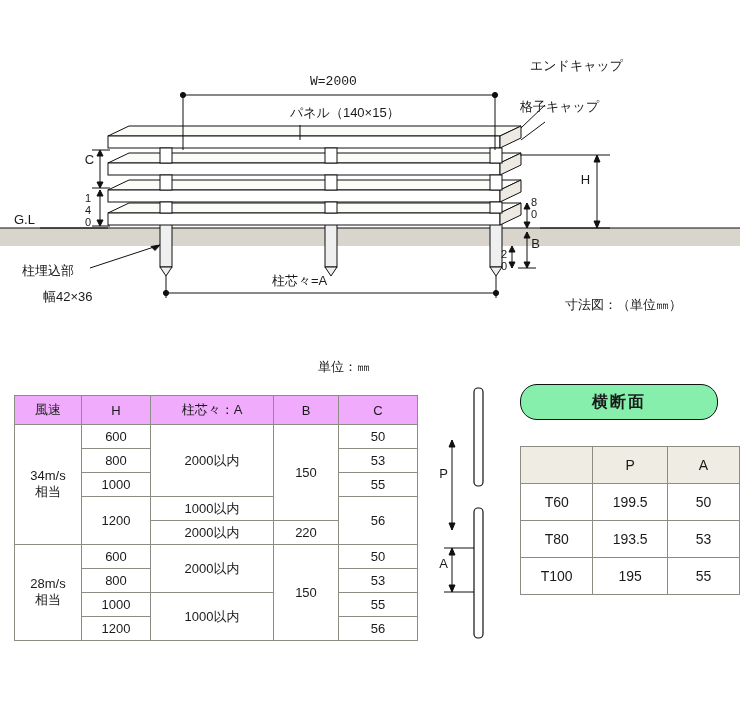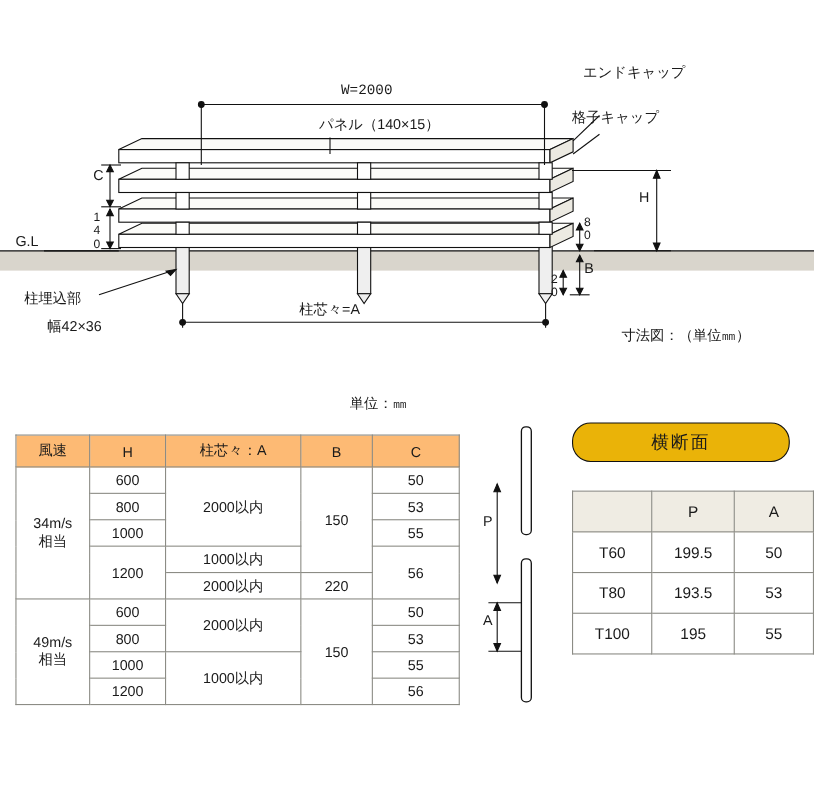--- a/index.html
+++ b/index.html
@@ -27,30 +27,30 @@
     font-size:13px;
     background:#fff;
   }
   .spec-table td,.spec-table th{
     border:1px solid #8c8c85;
     text-align:center;
     padding:1px 2px;
     font-weight:normal;
     height:21px;
   }
-  .spec-table thead th{background:#fdba74;height:26px;}
+  .spec-table thead th{background:#f0abfc;height:26px;}
   .unit-note{position:absolute;left:318px;top:358px;font-size:13px;}
 
   .cross-title{
     position:absolute;left:520px;top:384px;
     width:196px;height:34px;
     border:1.6px solid #111;border-radius:17px;
-    background:#eab308;
+    background:#86efac;
     display:flex;align-items:center;justify-content:center;
-    font-size:16px;font-weight:normal;letter-spacing:2px;
+    font-size:16px;font-weight:bold;letter-spacing:2px;
   }
   .pa-table{
     position:absolute;left:520px;top:446px;font-size:14px;background:#fff;
   }
   .pa-table td,.pa-table th{
     border:1px solid #8c8c85;
     text-align:center;padding:2px 4px;font-weight:normal;
     height:32px;width:70px;
   }
   .pa-table thead th{background:#efece3;}
@@ -240,21 +240,21 @@
       <td>1000以内</td>
       <td rowspan="2">56</td>
     </tr>
     <tr>
       <td>2000以内</td>
       <td>220</td>
     </tr>
 
     <tr>
       <td rowspan="4">
-        <div>49m/s</div>
+        <div>28m/s</div>
         <div>相当</div>
       </td>
       <td>600</td>
       <td rowspan="2">2000以内</td>
       <td rowspan="4">150</td>
       <td>50</td>
     </tr>
     <tr>
       <td>800</td>
       <td>53</td>

